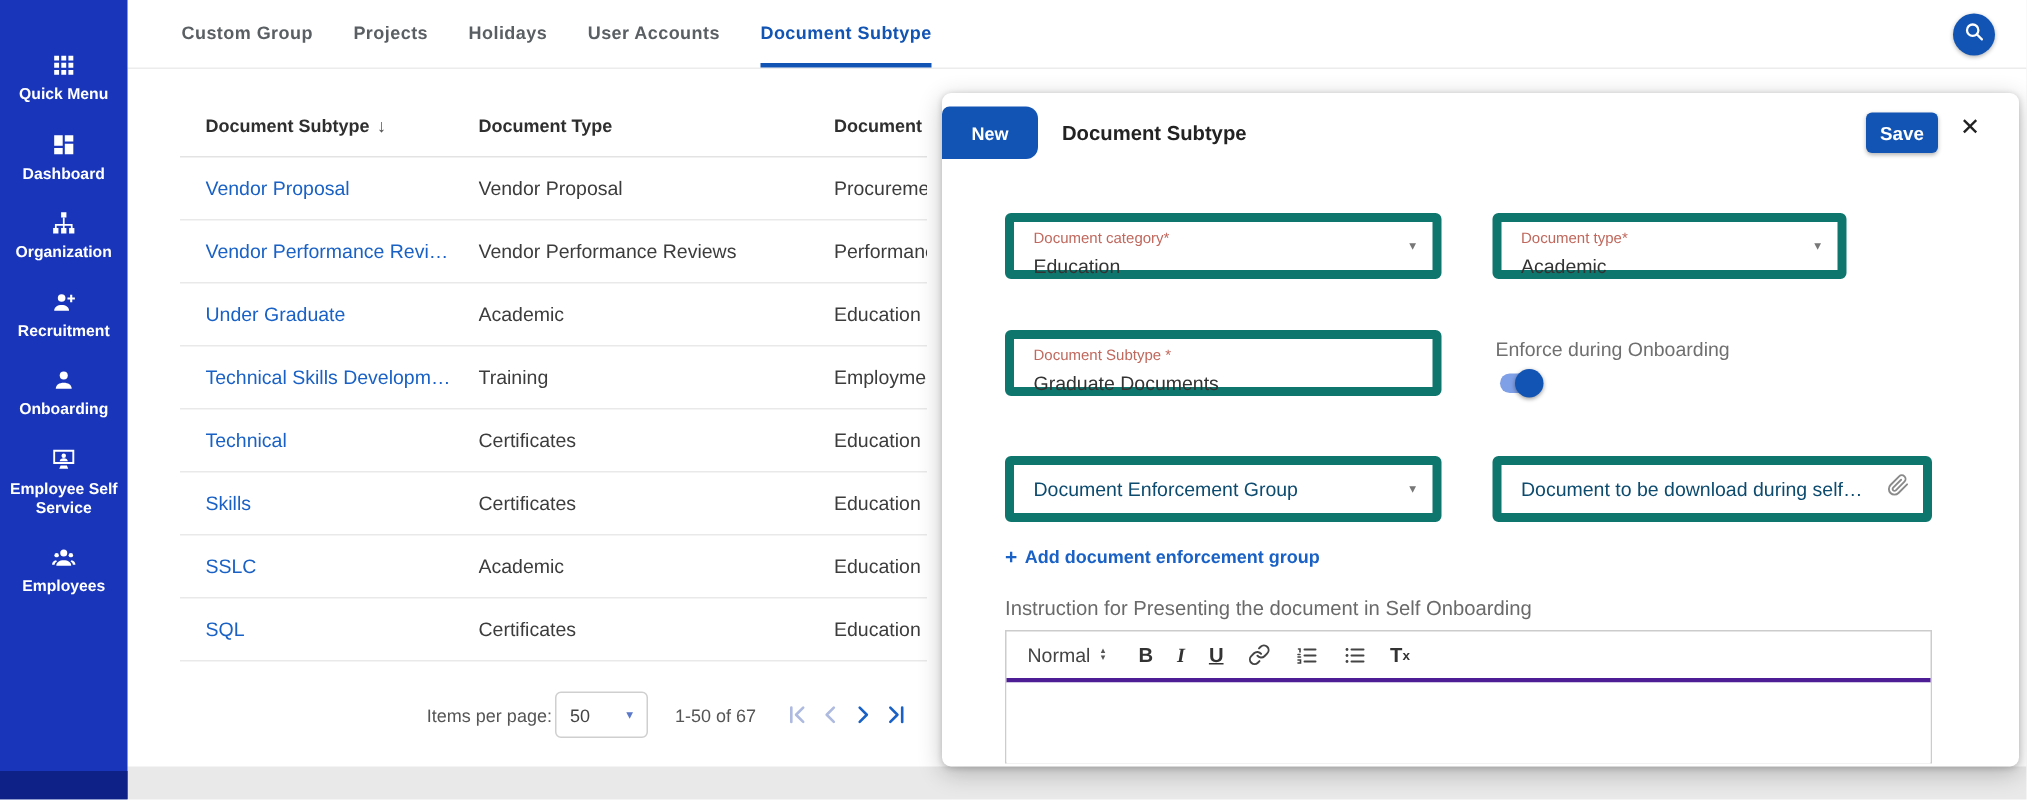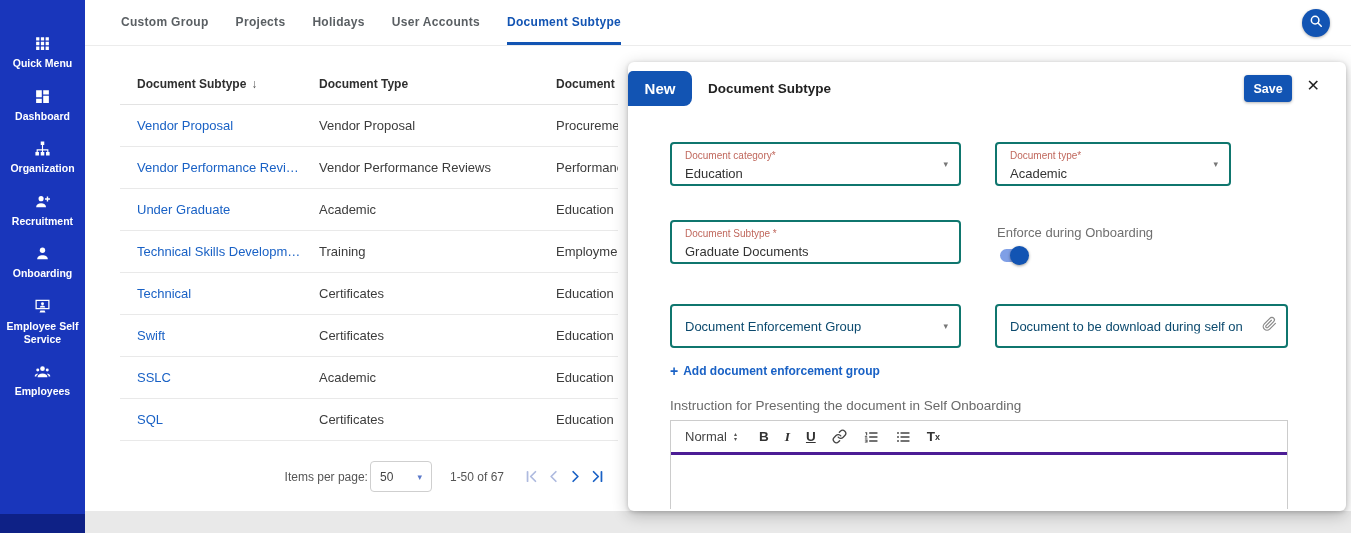--- a/index.html
+++ b/index.html
@@ -38,26 +38,26 @@
   .pp-select { width:62px; height:31px; border:1px solid #cfcfcf; border-radius:4px; display:flex; align-items:center; padding:0 9px; gap:14px; cursor:pointer; color:#444; }
   .pp-select .arrow { color:#5b79c9; font-size:9px; margin-left:auto; }
   .range { margin:0 16px 0 18px; }
   .pg-btn { width:22px; height:22px; display:flex; align-items:center; justify-content:center; cursor:pointer; }
   .pg-btn svg { width:19px; height:19px; }
   .pg-disabled { color:#aebadf; }
   .pg-enabled { color:#1961c5; }
 
   
   .panel { position:absolute; left:628px; top:62px; width:718px; height:449px; background:#fff; border-radius:6px; box-shadow:0 4px 16px rgba(0,0,0,.24), 0 1px 4px rgba(0,0,0,.18); z-index:10; }
-  .new-tab { position:absolute; left:0; top:9px; min-width:64px; height:35px; background:#1254b3; color:#fff; border-radius:5px 8px 8px 0; display:flex; align-items:center; justify-content:center; font-size:15px; font-weight:700; padding:0 12px; cursor:pointer; }
+  .new-tab { position:absolute; left:0; top:9px; min-width:64px; height:35px; background:#1254b3; color:#fff; border-radius:5px 8px 8px 0; display:flex; align-items:center; justify-content:center; font-size:12px; font-weight:700; padding:0 12px; cursor:pointer; }
   .panel-title { position:absolute; left:80px; top:19px; font-size:13.5px; font-weight:700; color:#222; }
   .save-btn { position:absolute; right:54px; top:13px; width:48px; height:27px; background:#1254b3; color:#fff; border-radius:4px; font-size:12.5px; font-weight:700; display:flex; align-items:center; justify-content:center; cursor:pointer; box-shadow:0 1px 3px rgba(0,0,0,.3); }
   .close-x { position:absolute; right:26px; top:16px; font-size:16px; font-weight:900; color:#222; cursor:pointer; line-height:1; }
 
-  .field { position:absolute; height:44px; border:2px solid #0f766e; border-radius:4px; background:#fff; cursor:text; }
+  .field { position:absolute; height:44px; border:6px solid #0f766e; border-radius:4px; background:#fff; cursor:text; }
   .flabel { position:absolute; left:13px; top:6px; font-size:10px; color:#c0685d; white-space:nowrap; }
   .fvalue { position:absolute; left:13px; top:22px; font-size:13px; color:#333; white-space:nowrap; }
   .fplaceholder { position:absolute; left:13px; top:50%; transform:translateY(-50%); font-size:13px; color:#0c4a6e; white-space:nowrap; overflow:hidden; text-overflow:ellipsis; max-width:82%; }
   .fld-arrow { position:absolute; right:11px; top:50%; transform:translateY(-50%); color:#777; font-size:9px; }
   .clip-icon { position:absolute; right:9px; top:50%; transform:translateY(-50%); }
 
   .f-category { left:42px; top:80px; width:291px; }
   .f-type { left:367px; top:80px; width:236px;text-decoration:underline; }
   .f-subtype { left:42px; top:158px; width:291px; }
   .f-group { left:42px; top:242px; width:291px; }
@@ -215,21 +215,21 @@
       <div class="c1">Technical Skills Development</div>
       <div class="c2">Training</div>
       <div class="c3">Employment</div>
     </div>
     <div class="trow">
       <div class="c1">Technical</div>
       <div class="c2">Certificates</div>
       <div class="c3">Education</div>
     </div>
     <div class="trow">
-      <div class="c1">Swift</div>
+      <div class="c1">Skills</div>
       <div class="c2">Certificates</div>
       <div class="c3">Education</div>
     </div>
     <div class="trow">
       <div class="c1">SSLC</div>
       <div class="c2">Academic</div>
       <div class="c3">Education</div>
     </div>
     <div class="trow">
       <div class="c1">SQL</div>

